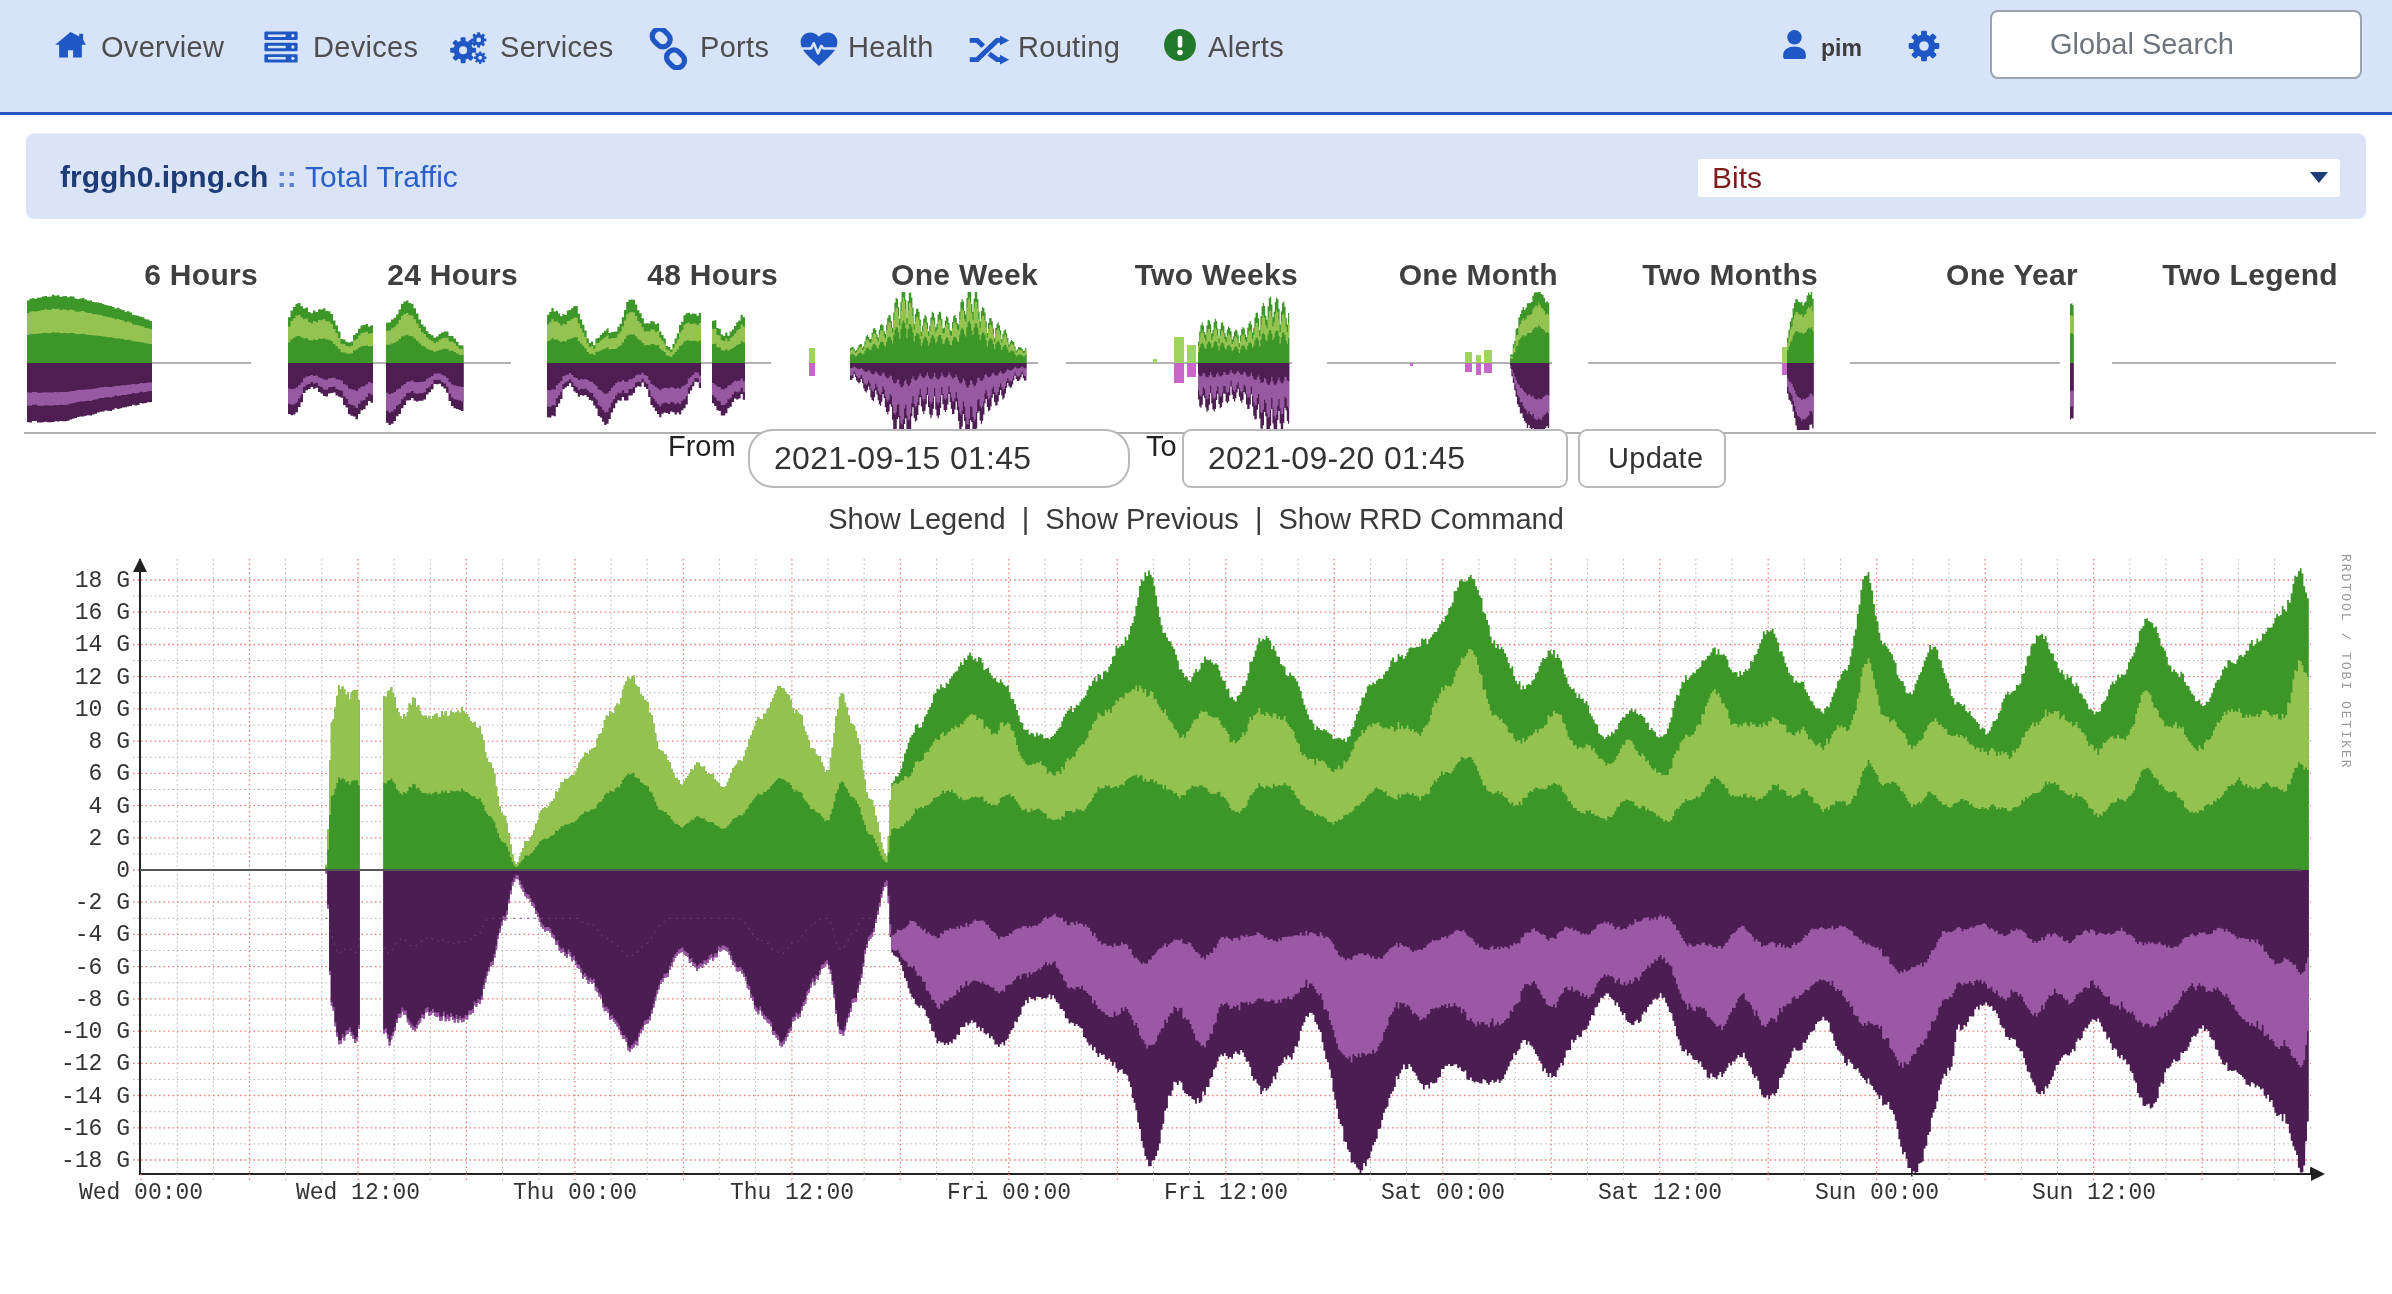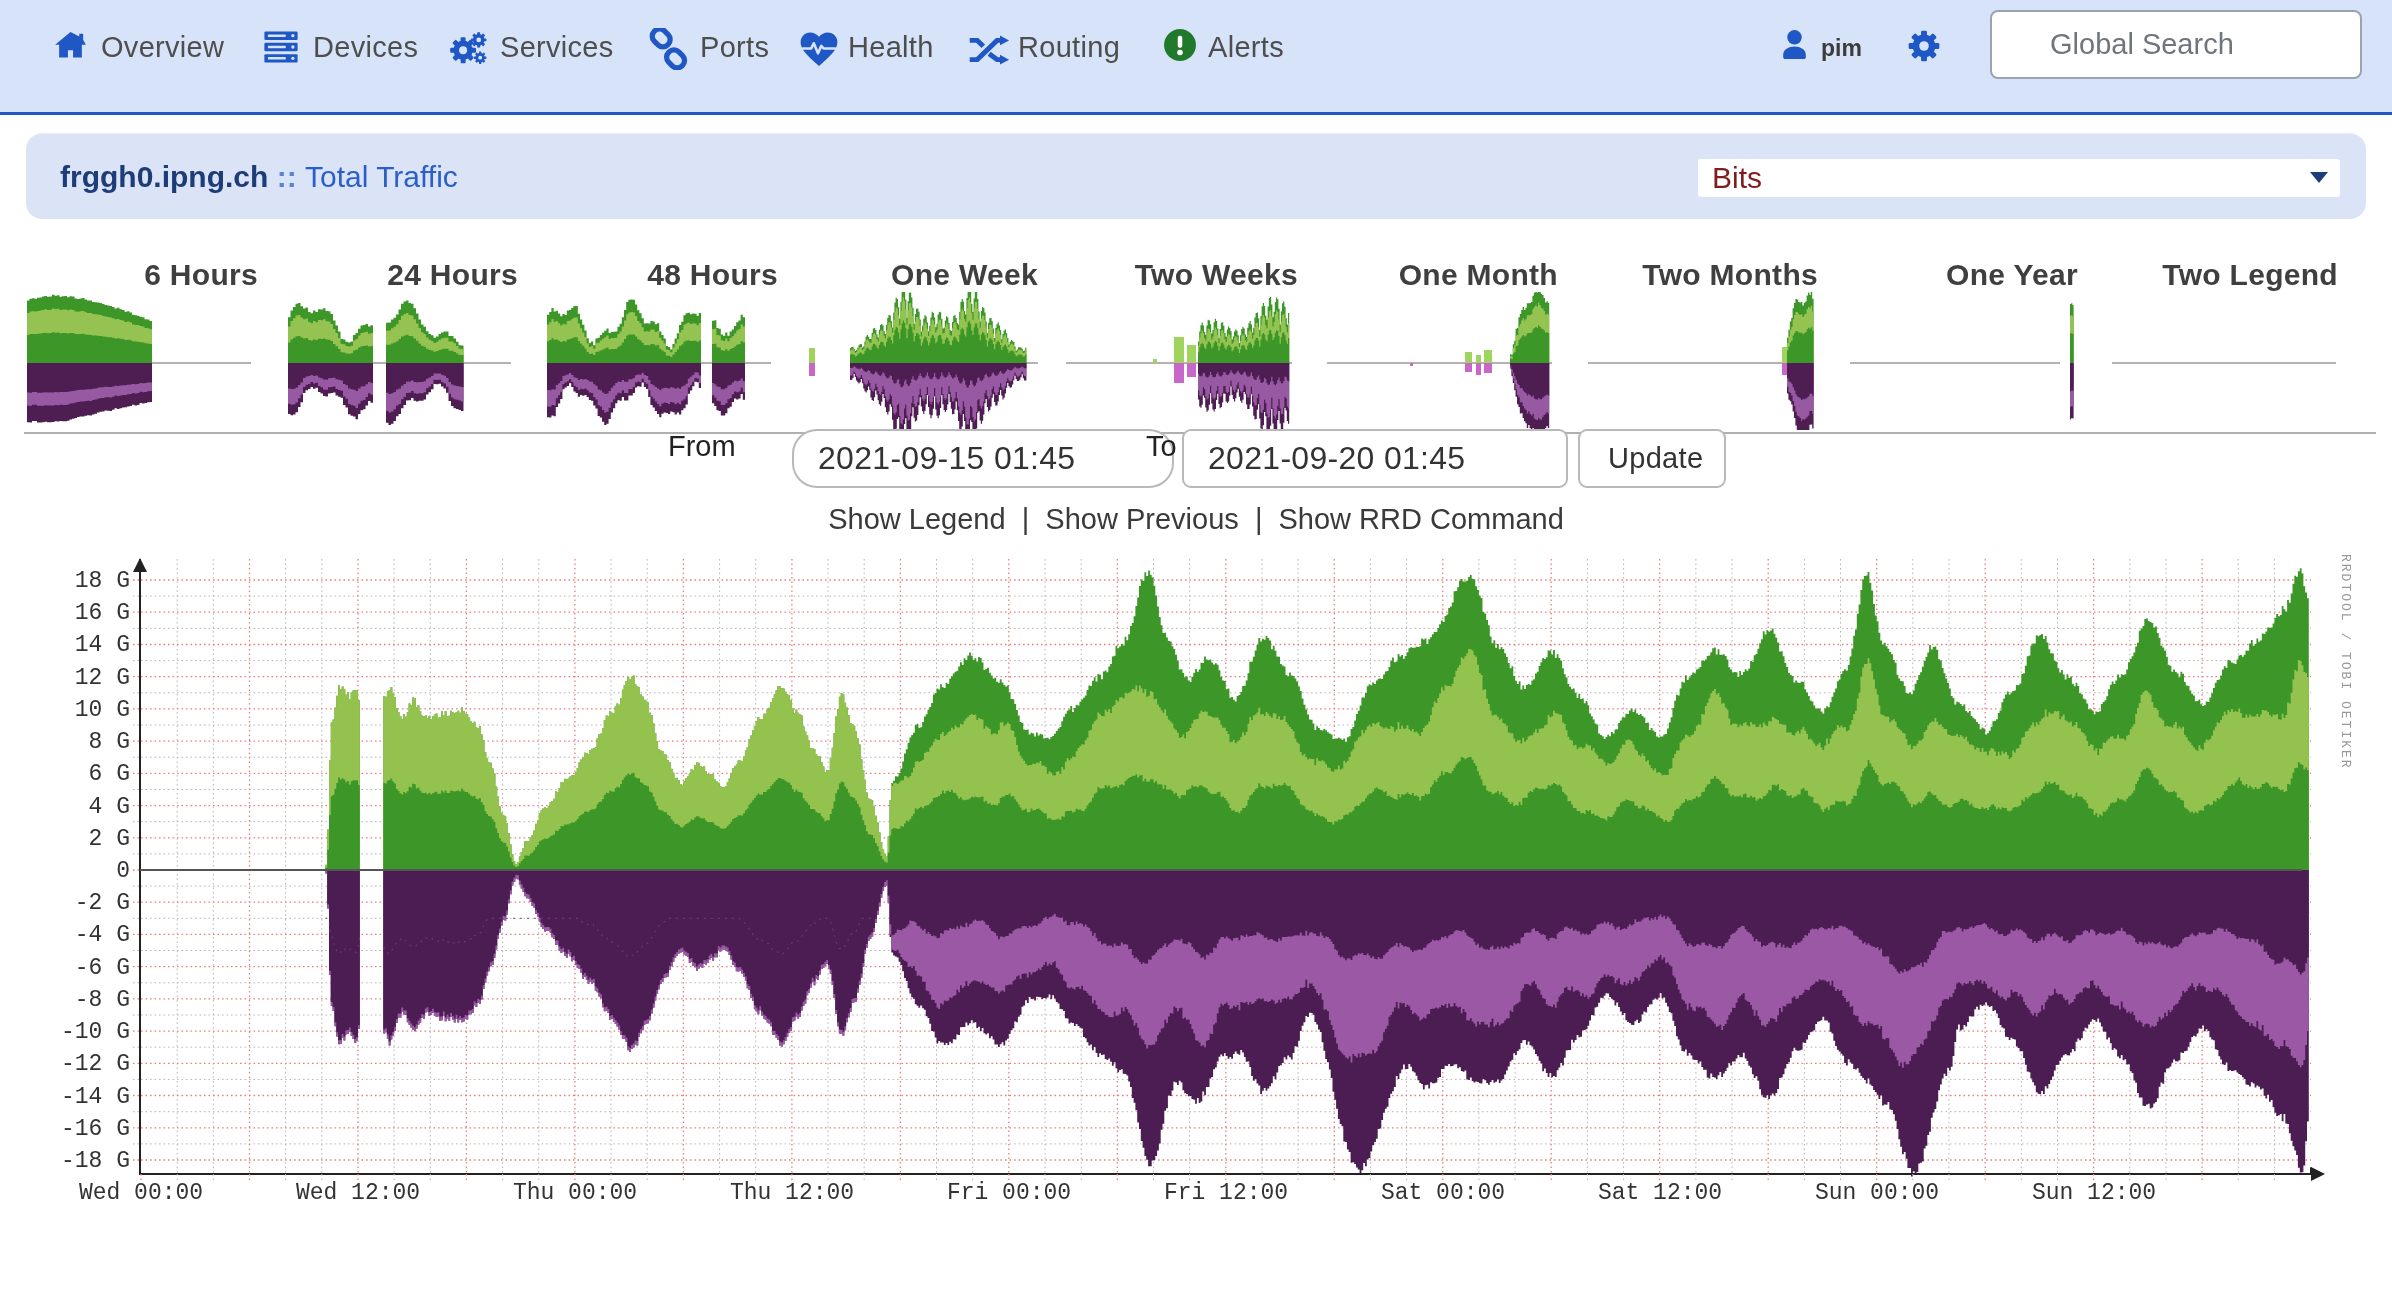--- a/index.html
+++ b/index.html
@@ -2,21 +2,21 @@
 <html><head><meta charset="utf-8"><style>
 * { margin:0; padding:0; box-sizing:border-box; }
 html,body { width:2392px; height:1294px; background:#fff; font-family:"Liberation Sans",sans-serif; position:relative; overflow:hidden; }
 .nav { position:absolute; left:0; top:0; width:2392px; height:115px; background:#d7e3f8; border-bottom:3px solid #2457c5; }
 .navin { position:absolute; left:0px; top:28px; width:2392px; height:44px; }
 .ntext { color:#4e4e4e; font-size:29px; letter-spacing:0.3px; }
 .nright { position:absolute; left:1772px; top:28px; width:220px; height:44px; }
 .pim { color:#3c3c3c; font-size:23px; font-weight:bold; }
 .search { position:absolute; right:30px; top:10px; width:372px; height:69px; background:#fff; border:2px solid #9aa4b0; border-radius:8px;padding-left:36px; }
 .search span { color:#6e757d; font-size:29px; line-height:65px; margin-left:22px; }
-.hdr { position:absolute; left:26px; top:133px; width:2340px; height:86px; background:#dbe4f6; border-radius:16px; border-top:1px solid #e8eefb; }
+.hdr { position:absolute; left:26px; top:133px; width:2340px; height:86px; background:#dbe4f6; border-radius:8px; border-top:1px solid #e8eefb; }
 .hname { position:absolute; left:34px; top:26px; font-size:30px; color:#1d3c78; font-weight:bold; }
 .hname .sep { color:#5b83ce; font-weight:bold; }
 .hname .sub { color:#2a5fc9; font-weight:normal; }
 .bits { position:absolute; right:26px; top:25px; width:642px; height:38px; background:#fff; border-radius:3px; }
 .bits span { color:#7f1d1d; font-size:30px; margin-left:14px; line-height:38px; }
 .chev { position:absolute; right:12px; top:13px; width:0; height:0; border-left:9px solid transparent; border-right:9px solid transparent; border-top:11px solid #1d3c78; }
 .thumb { position:absolute; top:258px; width:260px; text-align:left; }
 .ttitle { font-size:30px; font-weight:bold; color:#3f3f3f; text-align:right; width:232px; margin-bottom:0; letter-spacing:0.3px; }
 .hline { position:absolute; left:24px; top:432px; width:2352px; height:2px; background:#b0b0b0; }
 .frm { position:absolute; top:430px; font-size:29px; color:#222; }
@@ -236,21 +236,21 @@
       <path d="M224.0,71.0L224.0,23.7L225.2,23.7L225.2,23.2L226.4,23.2L226.4,24.5L227.6,24.5L227.6,24.5L227.6,71.0Z" fill="#94c351"></path>
       <path d="M224.0,71.0L224.0,41.5L225.2,41.5L225.2,41.1L226.4,41.1L226.4,41.9L227.6,41.9L227.6,42.0L227.6,71.0Z" fill="#3d9728"></path>
       <path d="M224.0,71.0L224.0,127.4L225.2,127.4L225.2,126.1L226.4,126.1L226.4,126.6L227.6,126.6L227.6,127.4L227.6,71.0Z" fill="#4e1e53"></path>
       <path d="M224.0,71.0L224.0,115.0L225.2,115.0L225.2,114.0L226.4,114.0L226.4,114.4L227.6,114.4L227.6,115.0L227.6,71.0Z" fill="#9859a3"></path>
       <path d="M224.0,71.0L224.0,99.2L225.2,99.2L225.2,98.6L226.4,98.6L226.4,98.8L227.6,98.8L227.6,99.2L227.6,71.0Z" fill="#4e1e53"></path>
     </svg></div>
 <div class="thumb" style="left:2106px"><div class="ttitle">Two Legend</div><svg width="232" height="138" viewBox="0 0 232 138">
       <path d="M6,71.0H230" stroke="#999" stroke-width="1.5" fill="none"></path>
     </svg></div>
 <div class="frm" style="left:668px;">From</div>
-<div class="inpt" style="left:792px; width:382px;border-radius:25px;"><span>2021-09-15 01:45</span></div>
+<div class="inpt" style="left:748px; width:382px;border-radius:25px;"><span>2021-09-15 01:45</span></div>
 <div class="frm" style="left:1146px;">To</div>
 <div class="inpt" style="left:1182px; width:386px;"><span>2021-09-20 01:45</span></div>
 <div class="inpt" style="left:1578px; width:148px; font-size:29px;"><span style="margin-left:28px">Update</span></div>
 <div class="links">Show Legend&nbsp; | &nbsp;Show Previous&nbsp; | &nbsp;Show RRD Command</div>
 <svg style="position:absolute;left:0;top:540px" width="2392" height="754" viewBox="0 540 2392 754">
 <path d="M177.2,559V1174M213.3,559V1174M285.6,559V1174M321.8,559V1174M394.1,559V1174M430.3,559V1174M502.6,559V1174M538.8,559V1174M611.1,559V1174M647.2,559V1174M719.6,559V1174M755.7,559V1174M828.0,559V1174M864.2,559V1174M936.5,559V1174M972.7,559V1174M1045.0,559V1174M1081.2,559V1174M1153.5,559V1174M1189.6,559V1174M1262.0,559V1174M1298.1,559V1174M1370.4,559V1174M1406.6,559V1174M1478.9,559V1174M1515.1,559V1174M1587.4,559V1174M1623.6,559V1174M1695.9,559V1174M1732.0,559V1174M1804.4,559V1174M1840.5,559V1174M1912.8,559V1174M1949.0,559V1174M2021.3,559V1174M2057.5,559V1174M2129.8,559V1174M2166.0,559V1174M2238.3,559V1174M2274.4,559V1174M141,1143.9H2311M141,1111.7H2311M141,1079.4H2311M141,1047.2H2311M141,1015.0H2311M141,982.8H2311M141,950.5H2311M141,918.3H2311M141,886.1H2311M141,853.9H2311M141,821.7H2311M141,789.5H2311M141,757.2H2311M141,725.0H2311M141,692.8H2311M141,660.6H2311M141,628.4H2311M141,596.1H2311" stroke="#b5b5b5" stroke-width="1" fill="none" stroke-dasharray="1.6 2.9"></path>
 <path d="M249.5,559V1174M358.0,559V1174M466.4,559V1174M574.9,559V1174M683.4,559V1174M791.9,559V1174M900.4,559V1174M1008.8,559V1174M1117.3,559V1174M1225.8,559V1174M1334.3,559V1174M1442.8,559V1174M1551.2,559V1174M1659.7,559V1174M1768.2,559V1174M1876.7,559V1174M1985.2,559V1174M2093.6,559V1174M2202.1,559V1174M141,1160.0H2311M141,1127.8H2311M141,1095.5H2311M141,1063.3H2311M141,1031.1H2311M141,998.9H2311M141,966.7H2311M141,934.4H2311M141,902.2H2311M141,837.8H2311M141,805.6H2311M141,773.3H2311M141,741.1H2311M141,708.9H2311M141,676.7H2311M141,644.5H2311M141,612.2H2311M141,580.0H2311" stroke="#ea7f7f" stroke-width="1.3" fill="none" stroke-dasharray="1.6 2.9"></path>
 <path d="M325.4,870.0L325.4,864.8L327.2,864.8L327.2,829.6L329.0,829.6L329.0,760.1L330.8,760.1L330.8,722.5L332.6,722.5L332.6,719.5L334.5,719.5L334.5,707.6L336.3,707.6L336.3,695.8L338.1,695.8L338.1,685.2L339.9,685.2L339.9,689.1L341.7,689.1L341.7,686.6L343.5,686.6L343.5,689.0L345.3,689.0L345.3,694.7L347.1,694.7L347.1,692.0L348.9,692.0L348.9,698.9L350.7,698.9L350.7,692.5L352.5,692.5L352.5,690.6L354.3,690.6L354.3,690.3L356.2,690.3L356.2,690.5L358.0,690.5L358.0,700.3L359.8,700.3L359.8,720.5L359.8,870.0Z" fill="#3d9728"></path>
 <path d="M325.4,870.0L325.4,864.8L327.2,864.8L327.2,829.6L329.0,829.6L329.0,760.1L330.8,760.1L330.8,722.5L332.6,722.5L332.6,719.5L334.5,719.5L334.5,707.6L336.3,707.6L336.3,695.8L338.1,695.8L338.1,685.2L339.9,685.2L339.9,689.1L341.7,689.1L341.7,686.6L343.5,686.6L343.5,689.0L345.3,689.0L345.3,694.7L347.1,694.7L347.1,692.0L348.9,692.0L348.9,698.9L350.7,698.9L350.7,692.5L352.5,692.5L352.5,690.6L354.3,690.6L354.3,690.3L356.2,690.3L356.2,690.5L358.0,690.5L358.0,700.3L359.8,700.3L359.8,720.5L359.8,870.0Z" fill="#94c24f"></path>
 <path d="M325.4,870.0L325.4,867.4L327.2,867.4L327.2,849.8L329.0,849.8L329.0,815.0L330.8,815.0L330.8,796.3L332.6,796.3L332.6,794.7L334.5,794.7L334.5,788.8L336.3,788.8L336.3,782.9L338.1,782.9L338.1,777.6L339.9,777.6L339.9,779.6L341.7,779.6L341.7,778.3L343.5,778.3L343.5,779.5L345.3,779.5L345.3,782.3L347.1,782.3L347.1,781.0L348.9,781.0L348.9,784.5L350.7,784.5L350.7,781.3L352.5,781.3L352.5,780.3L354.3,780.3L354.3,780.2L356.2,780.2L356.2,780.2L358.0,780.2L358.0,785.2L359.8,785.2L359.8,795.2L359.8,870.0Z" fill="#3d9728"></path>

